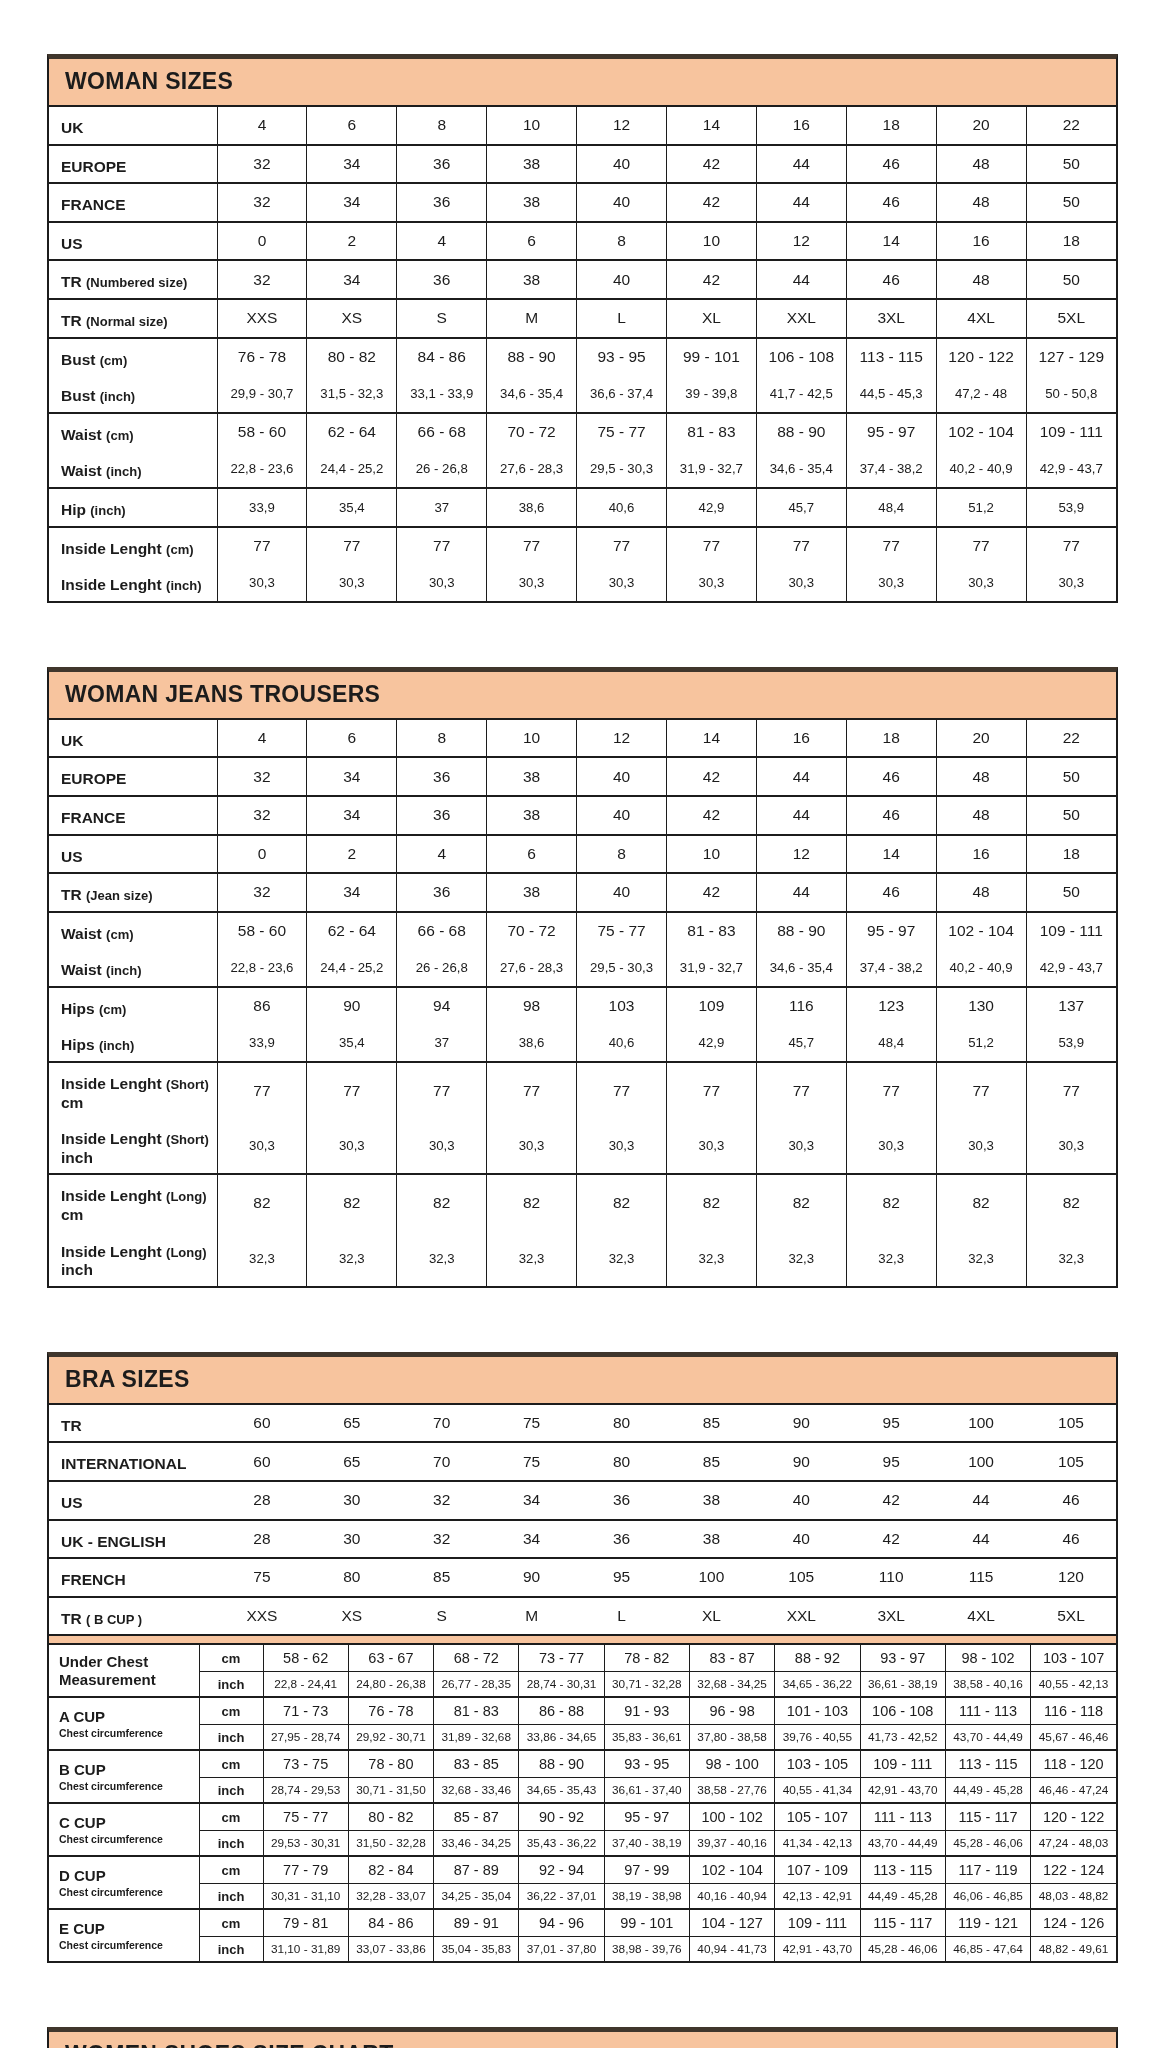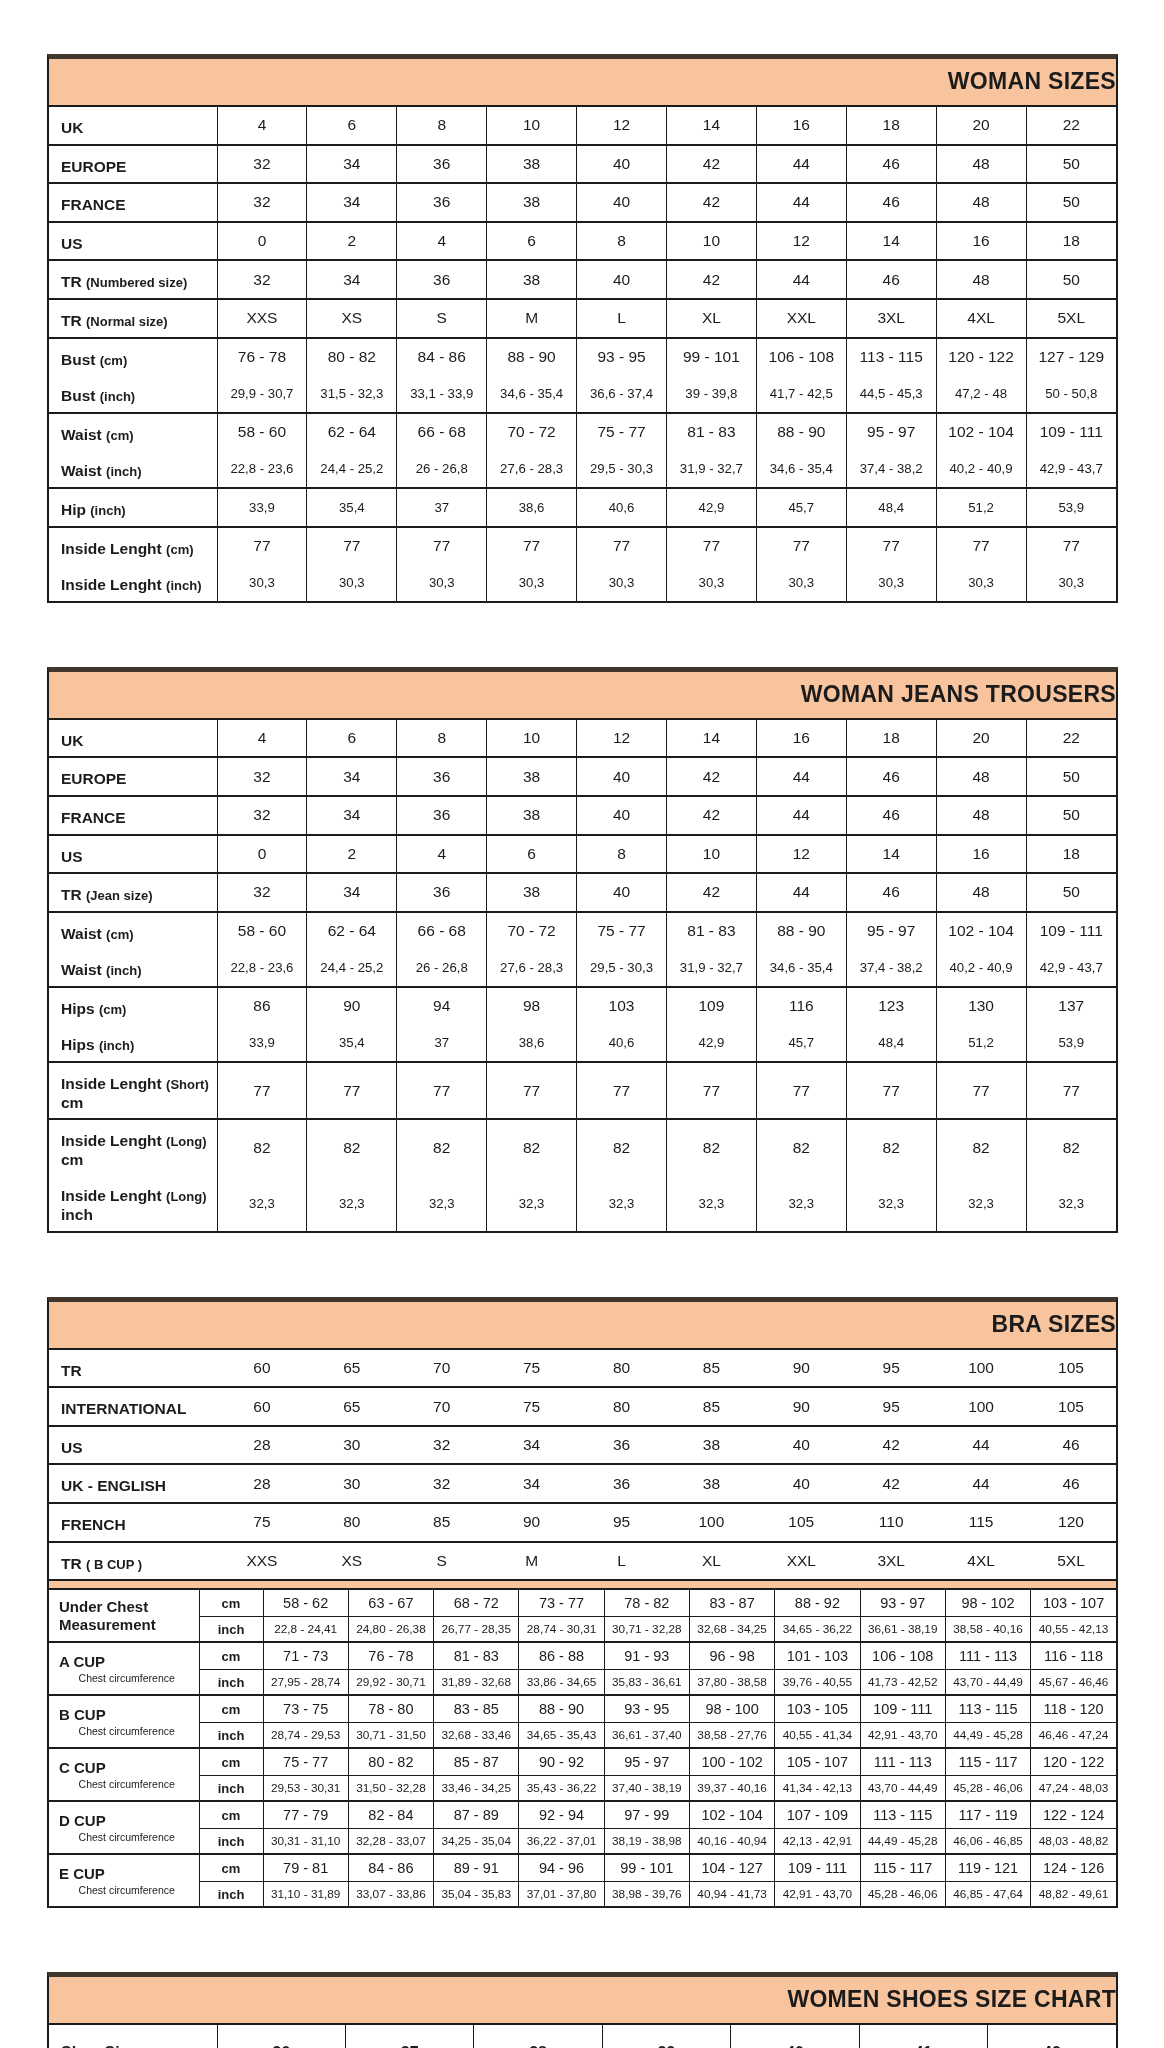--- a/index.html
+++ b/index.html
@@ -16,22 +16,22 @@
     border:2px solid var(--line);
     border-top:5px solid var(--darktop);
     margin-bottom:64px;
     background:#fff;
   }
   .tbl:last-child { margin-bottom:14px; box-shadow:0 3px 0 #d9d9d9; }
 
   .band {
     background:var(--accent);
     border-bottom:2px solid var(--line);
-    text-align:right;
-    padding:9px 0 10px;
+    text-align:left;
+    padding:9px 16px 10px;
   }
   .band-title { font-size:23px; font-weight:700; letter-spacing:.3px; }
   .band-sub { font-size:13px; font-weight:700; margin-top:2px; }
 
   table.grid { width:100%; border-collapse:collapse; table-layout:fixed; }
   .grid tbody { border-top:2.5px solid var(--line); }
   .grid tbody:first-of-type { border-top:none; }
   .grid td { vertical-align:middle; }
   .grid td.lbl {
     font-weight:700; text-align:left;
@@ -51,21 +51,21 @@
   .flat td { padding-top:8.5px; padding-bottom:8.5px; }
 
   .strip {
     height:11px; background:var(--accent);
     border-top:2px solid var(--line);
     border-bottom:2px solid var(--line);
   }
 
   
   .cup td.lbl { font-size:15px; padding:4px 4px 4px 10px; }
-  .cup .sub { display:block; font-weight:400; font-size:10.5px; margin-top:1px;text-align:center; }
+  .cup .sub { display:block; font-weight:700; font-size:10.5px; margin-top:1px; }
   .cup td.unit {
     font-weight:700; font-size:13px; text-align:center;
     border-left:1.6px solid var(--line); border-right:1.6px solid var(--line);
   }
   .cup td.val { font-size:14.5px; padding:5px 1px; }
   .cup tr.small td.val { font-size:11.8px; }
   .cup tr.sep td { border-top:1.6px solid var(--line); }
 
   
   .shoes td.lbl { padding:18px 4px 18px 12px; font-size:16px; }
@@ -443,20 +443,33 @@
             <td class="val">77</td>
             <td class="val">77</td>
             <td class="val">77</td>
             <td class="val">77</td>
             <td class="val">77</td>
             <td class="val">77</td>
             <td class="val">77</td>
             <td class="val">77</td>
             <td class="val">77</td>
           </tr>
+          <tr class="small">
+            <td class="lbl">Inside Lenght <span class="paren">(Short)</span> inch</td>
+            <td class="val">30,3</td>
+            <td class="val">30,3</td>
+            <td class="val">30,3</td>
+            <td class="val">30,3</td>
+            <td class="val">30,3</td>
+            <td class="val">30,3</td>
+            <td class="val">30,3</td>
+            <td class="val">30,3</td>
+            <td class="val">30,3</td>
+            <td class="val">30,3</td>
+          </tr>
         </tbody>
         <tbody>
           <tr>
             <td class="lbl">Inside Lenght <span class="paren">(Long)</span> cm</td>
             <td class="val">82</td>
             <td class="val">82</td>
             <td class="val">82</td>
             <td class="val">82</td>
             <td class="val">82</td>
             <td class="val">82</td>

